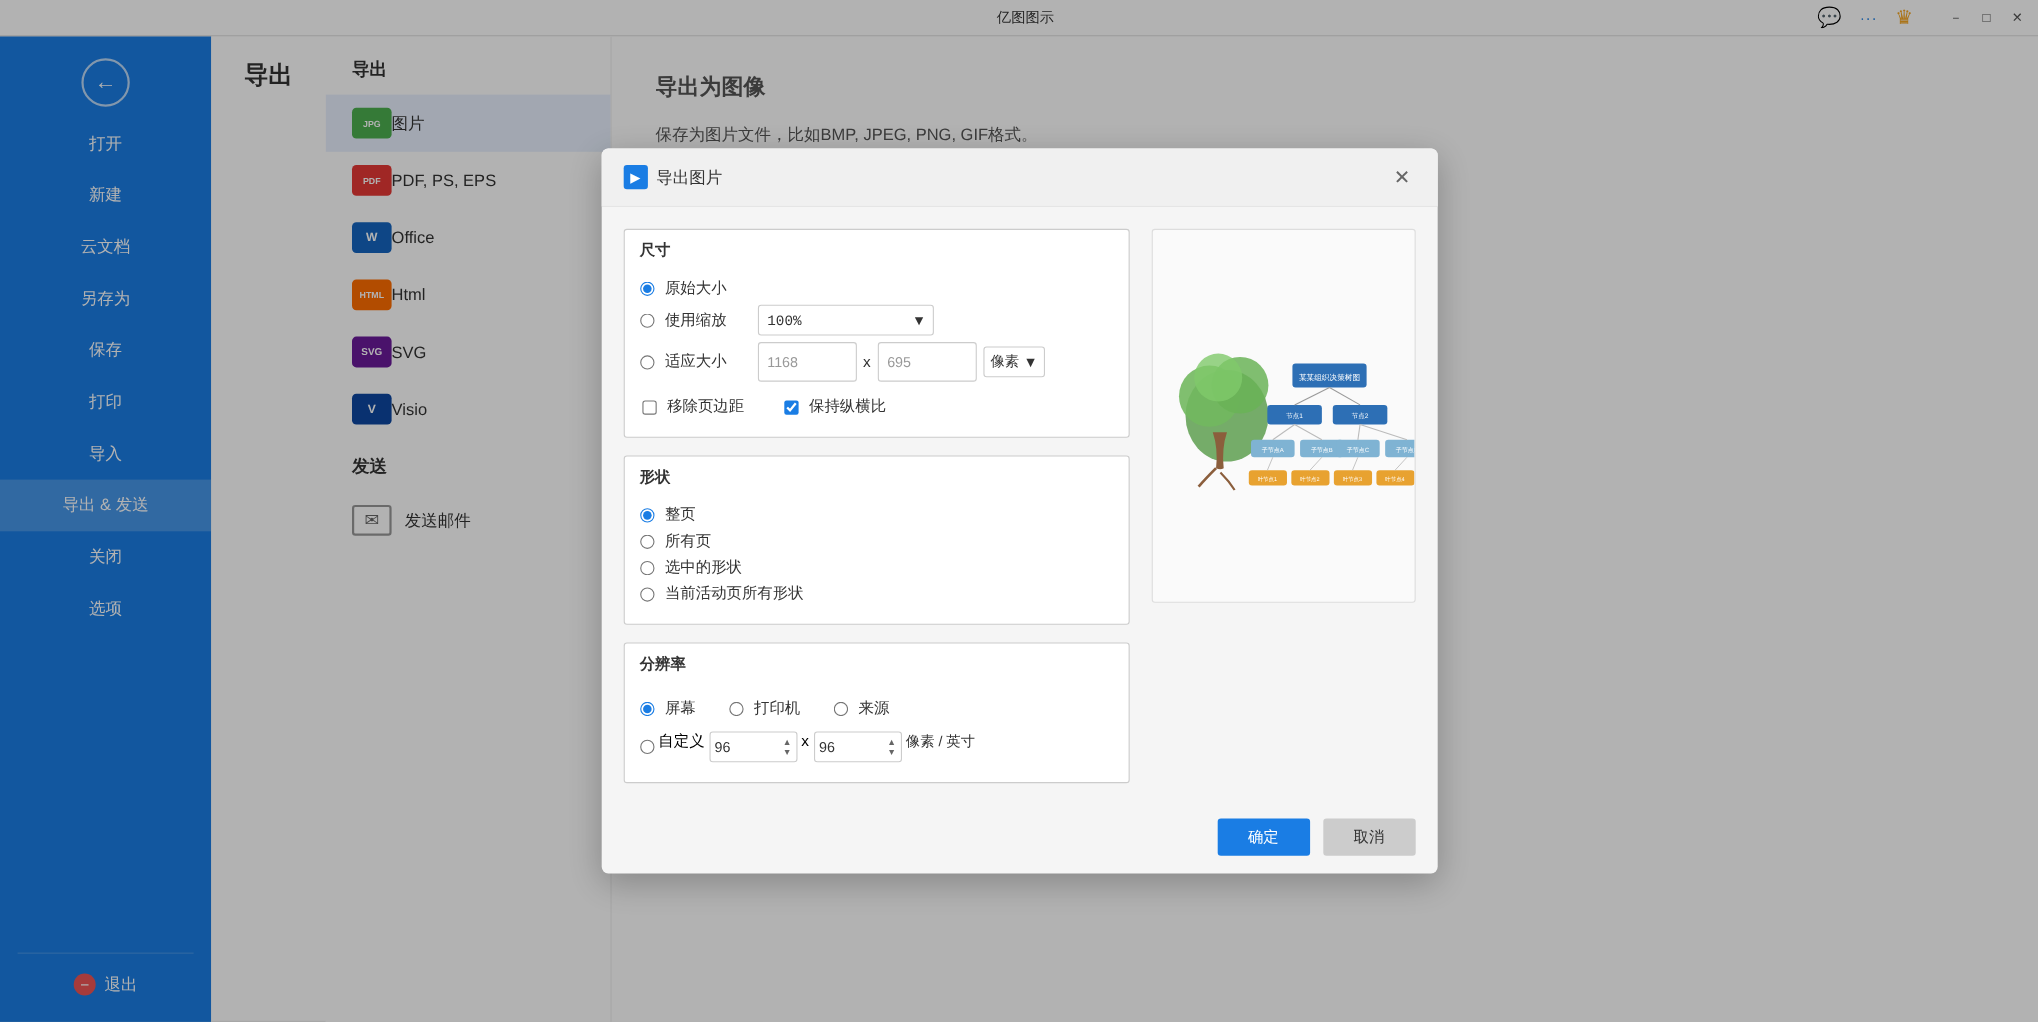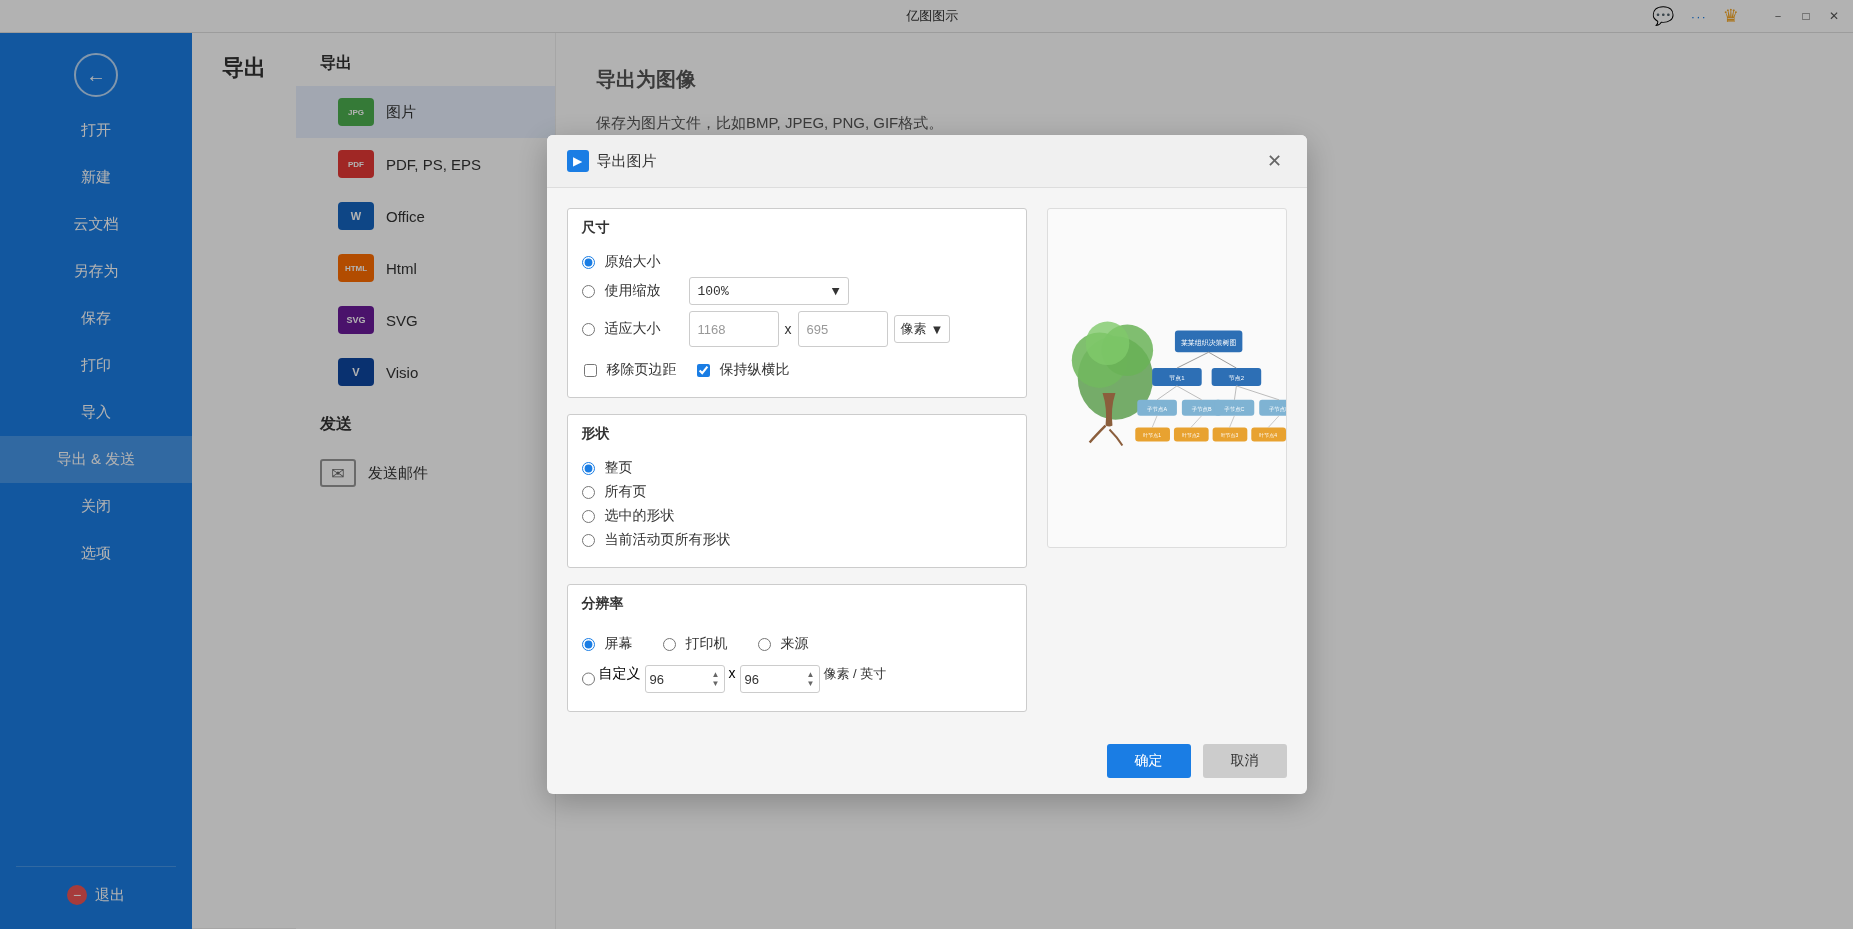--- a/index.html
+++ b/index.html
@@ -104,23 +104,22 @@
     }
     .export-section-title {
       font-size: 16px;
       color: #333;
       font-weight: bold;
       padding: 8px 24px 12px 24px;
     }
     .export-type-item {
       display: flex;
       align-items: center;
-      padding: 12px 42px;
-      cursor: pointer;
-      gap: 12px;
+      padding: 12px 24px;
+      cursor: pointer;
       font-size: 15px;
       color: #333;
     }
     .export-type-item.active { background: #e8f0fe; }
 
     .type-badge {
       width: 36px;
       height: 28px;
       border-radius: 4px;
       display: flex;
@@ -552,21 +551,21 @@
               <div class="adapt-size-row">
                 <input type="text" class="size-input" value="1168" style="">
                 <span>x</span>
                 <input type="text" class="size-input" value="695" style="">
                 <div class="unit-select">
                   <span>像素</span>
                   <span>▼</span>
                 </div>
               </div>
             </div>
-            <div style="display:flex;align-items:center;gap:20px;margin-top:8px;padding-left:2px;">
+            <div style="display:flex;align-items:center;gap:36px;margin-top:8px;padding-left:2px;">
               <div class="checkbox-row">
                 <input type="checkbox" id="remove-margin" style="">
                 <label for="remove-margin">移除页边距</label>
               </div>
               <div class="checkbox-row">
                 <input type="checkbox" id="keep-ratio" checked="" style="">
                 <label for="keep-ratio">保持纵横比</label>
               </div>
             </div>
           </div>

